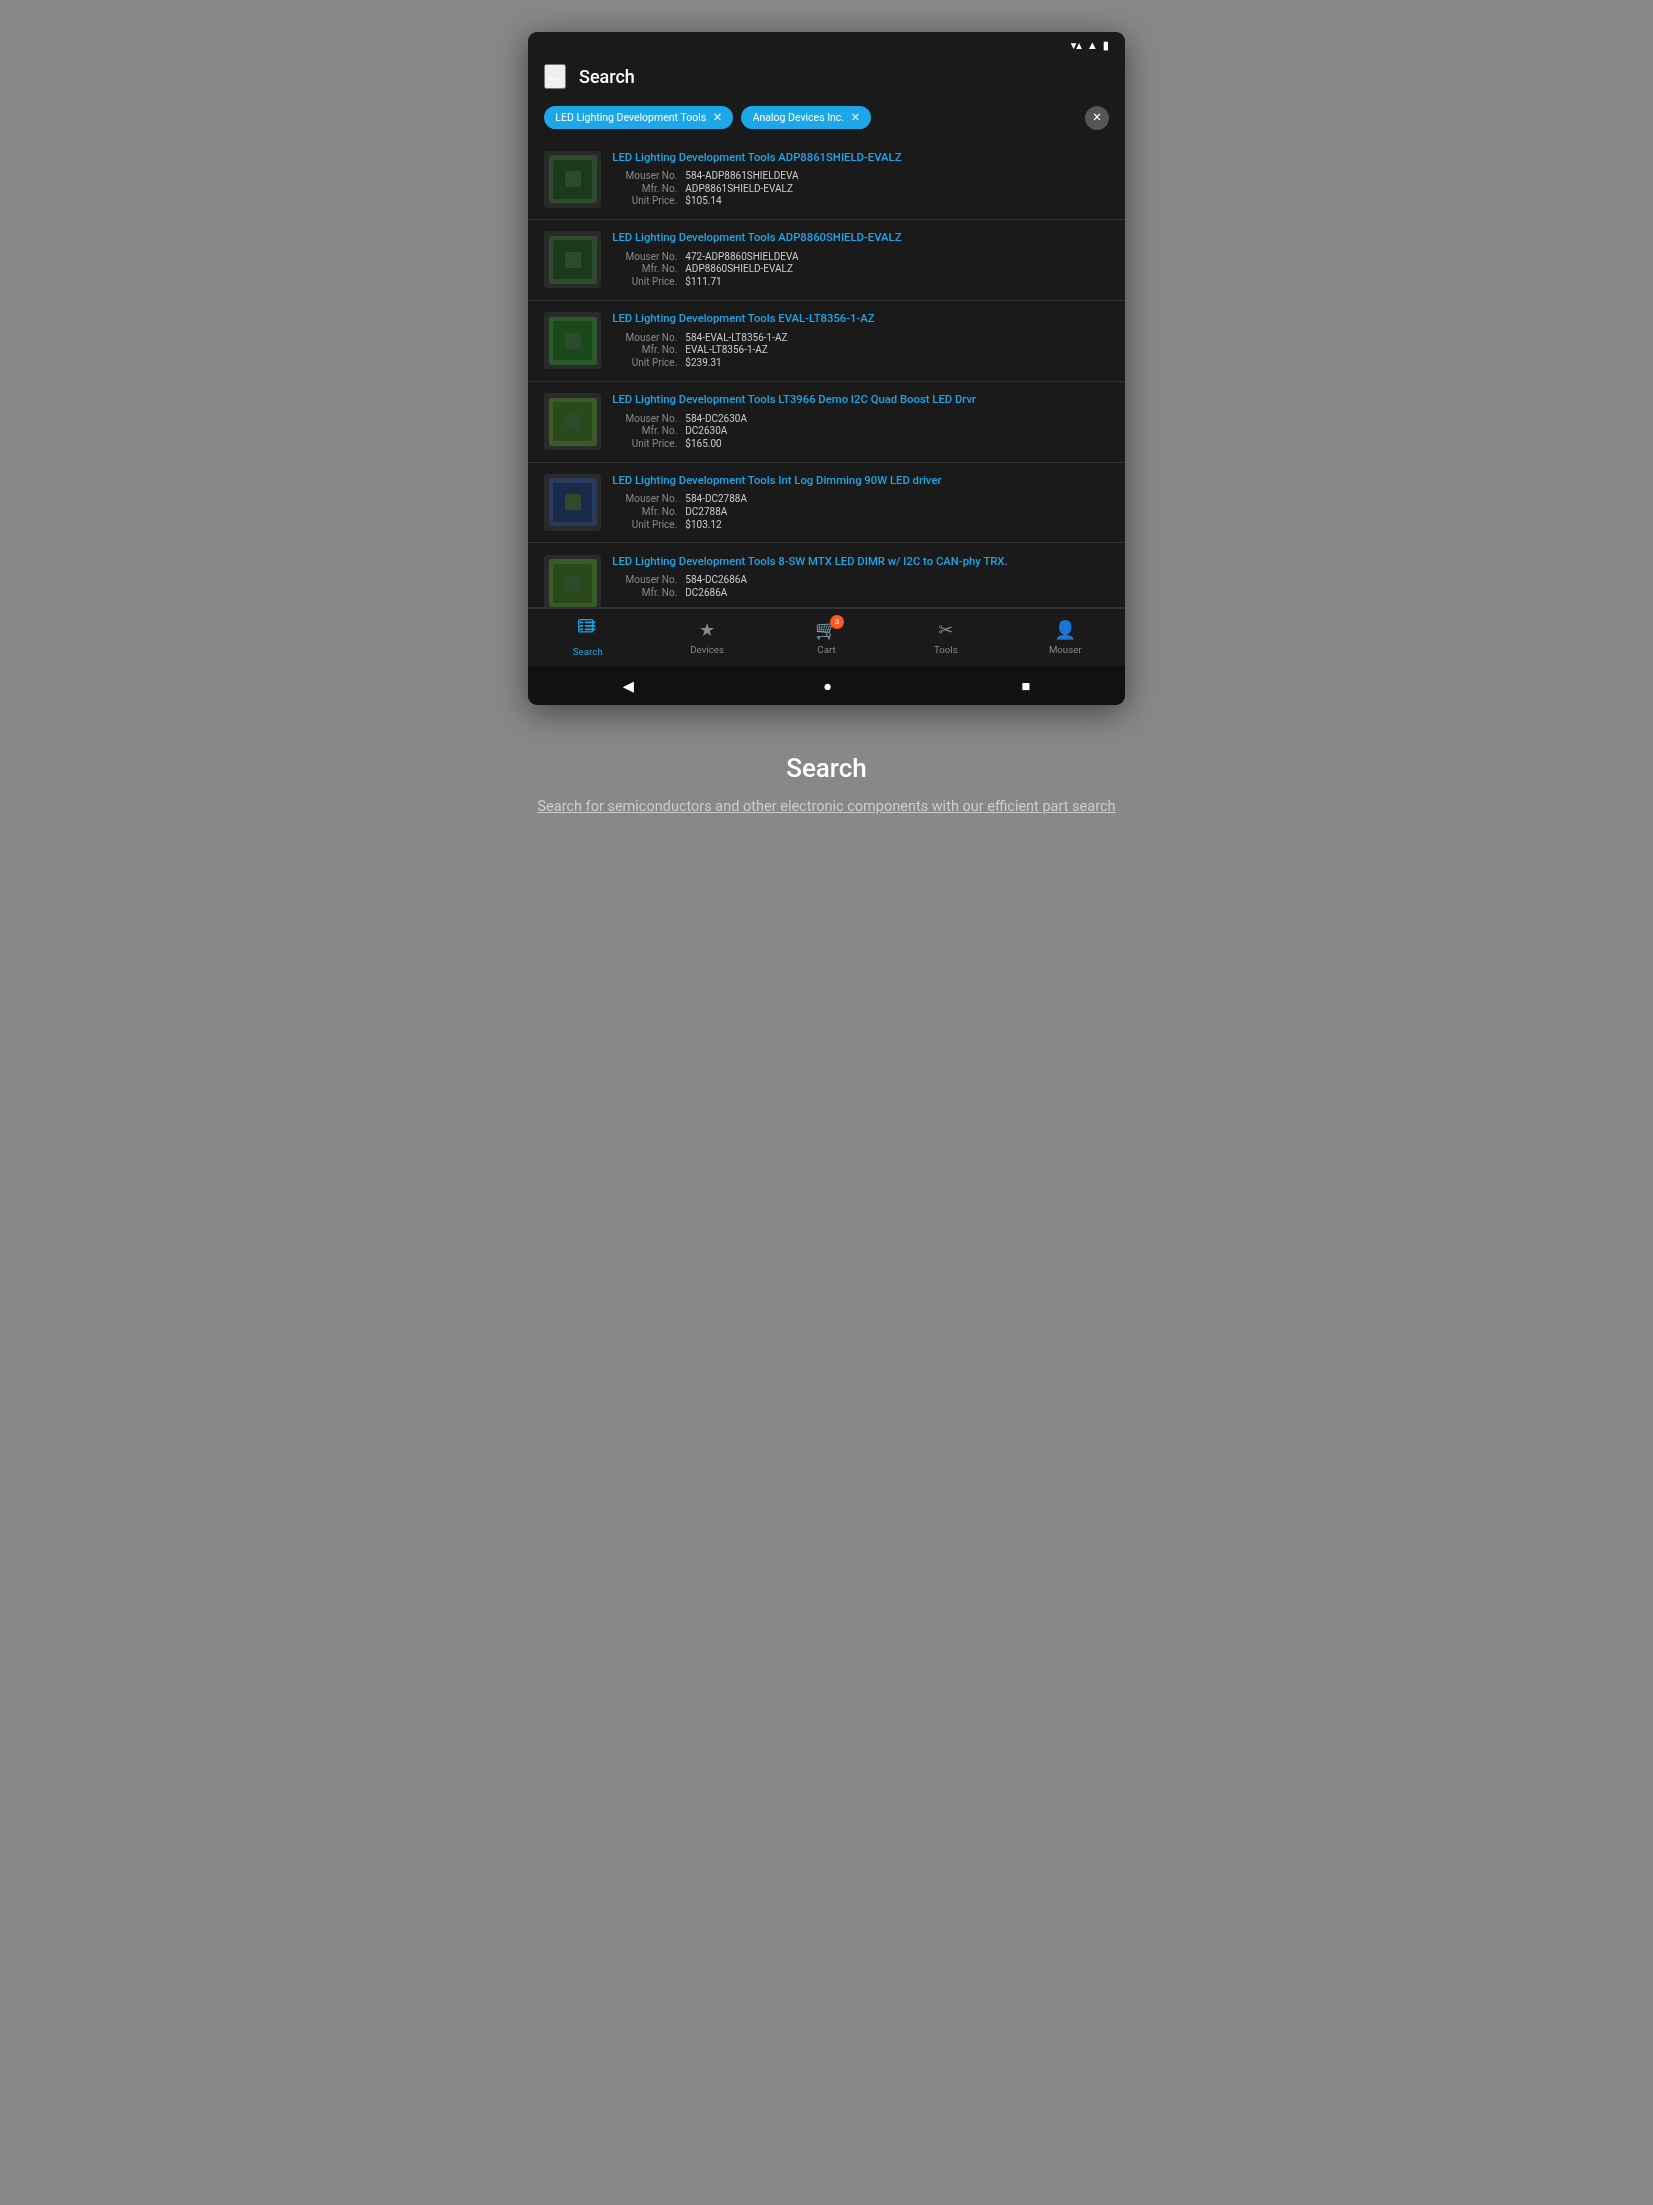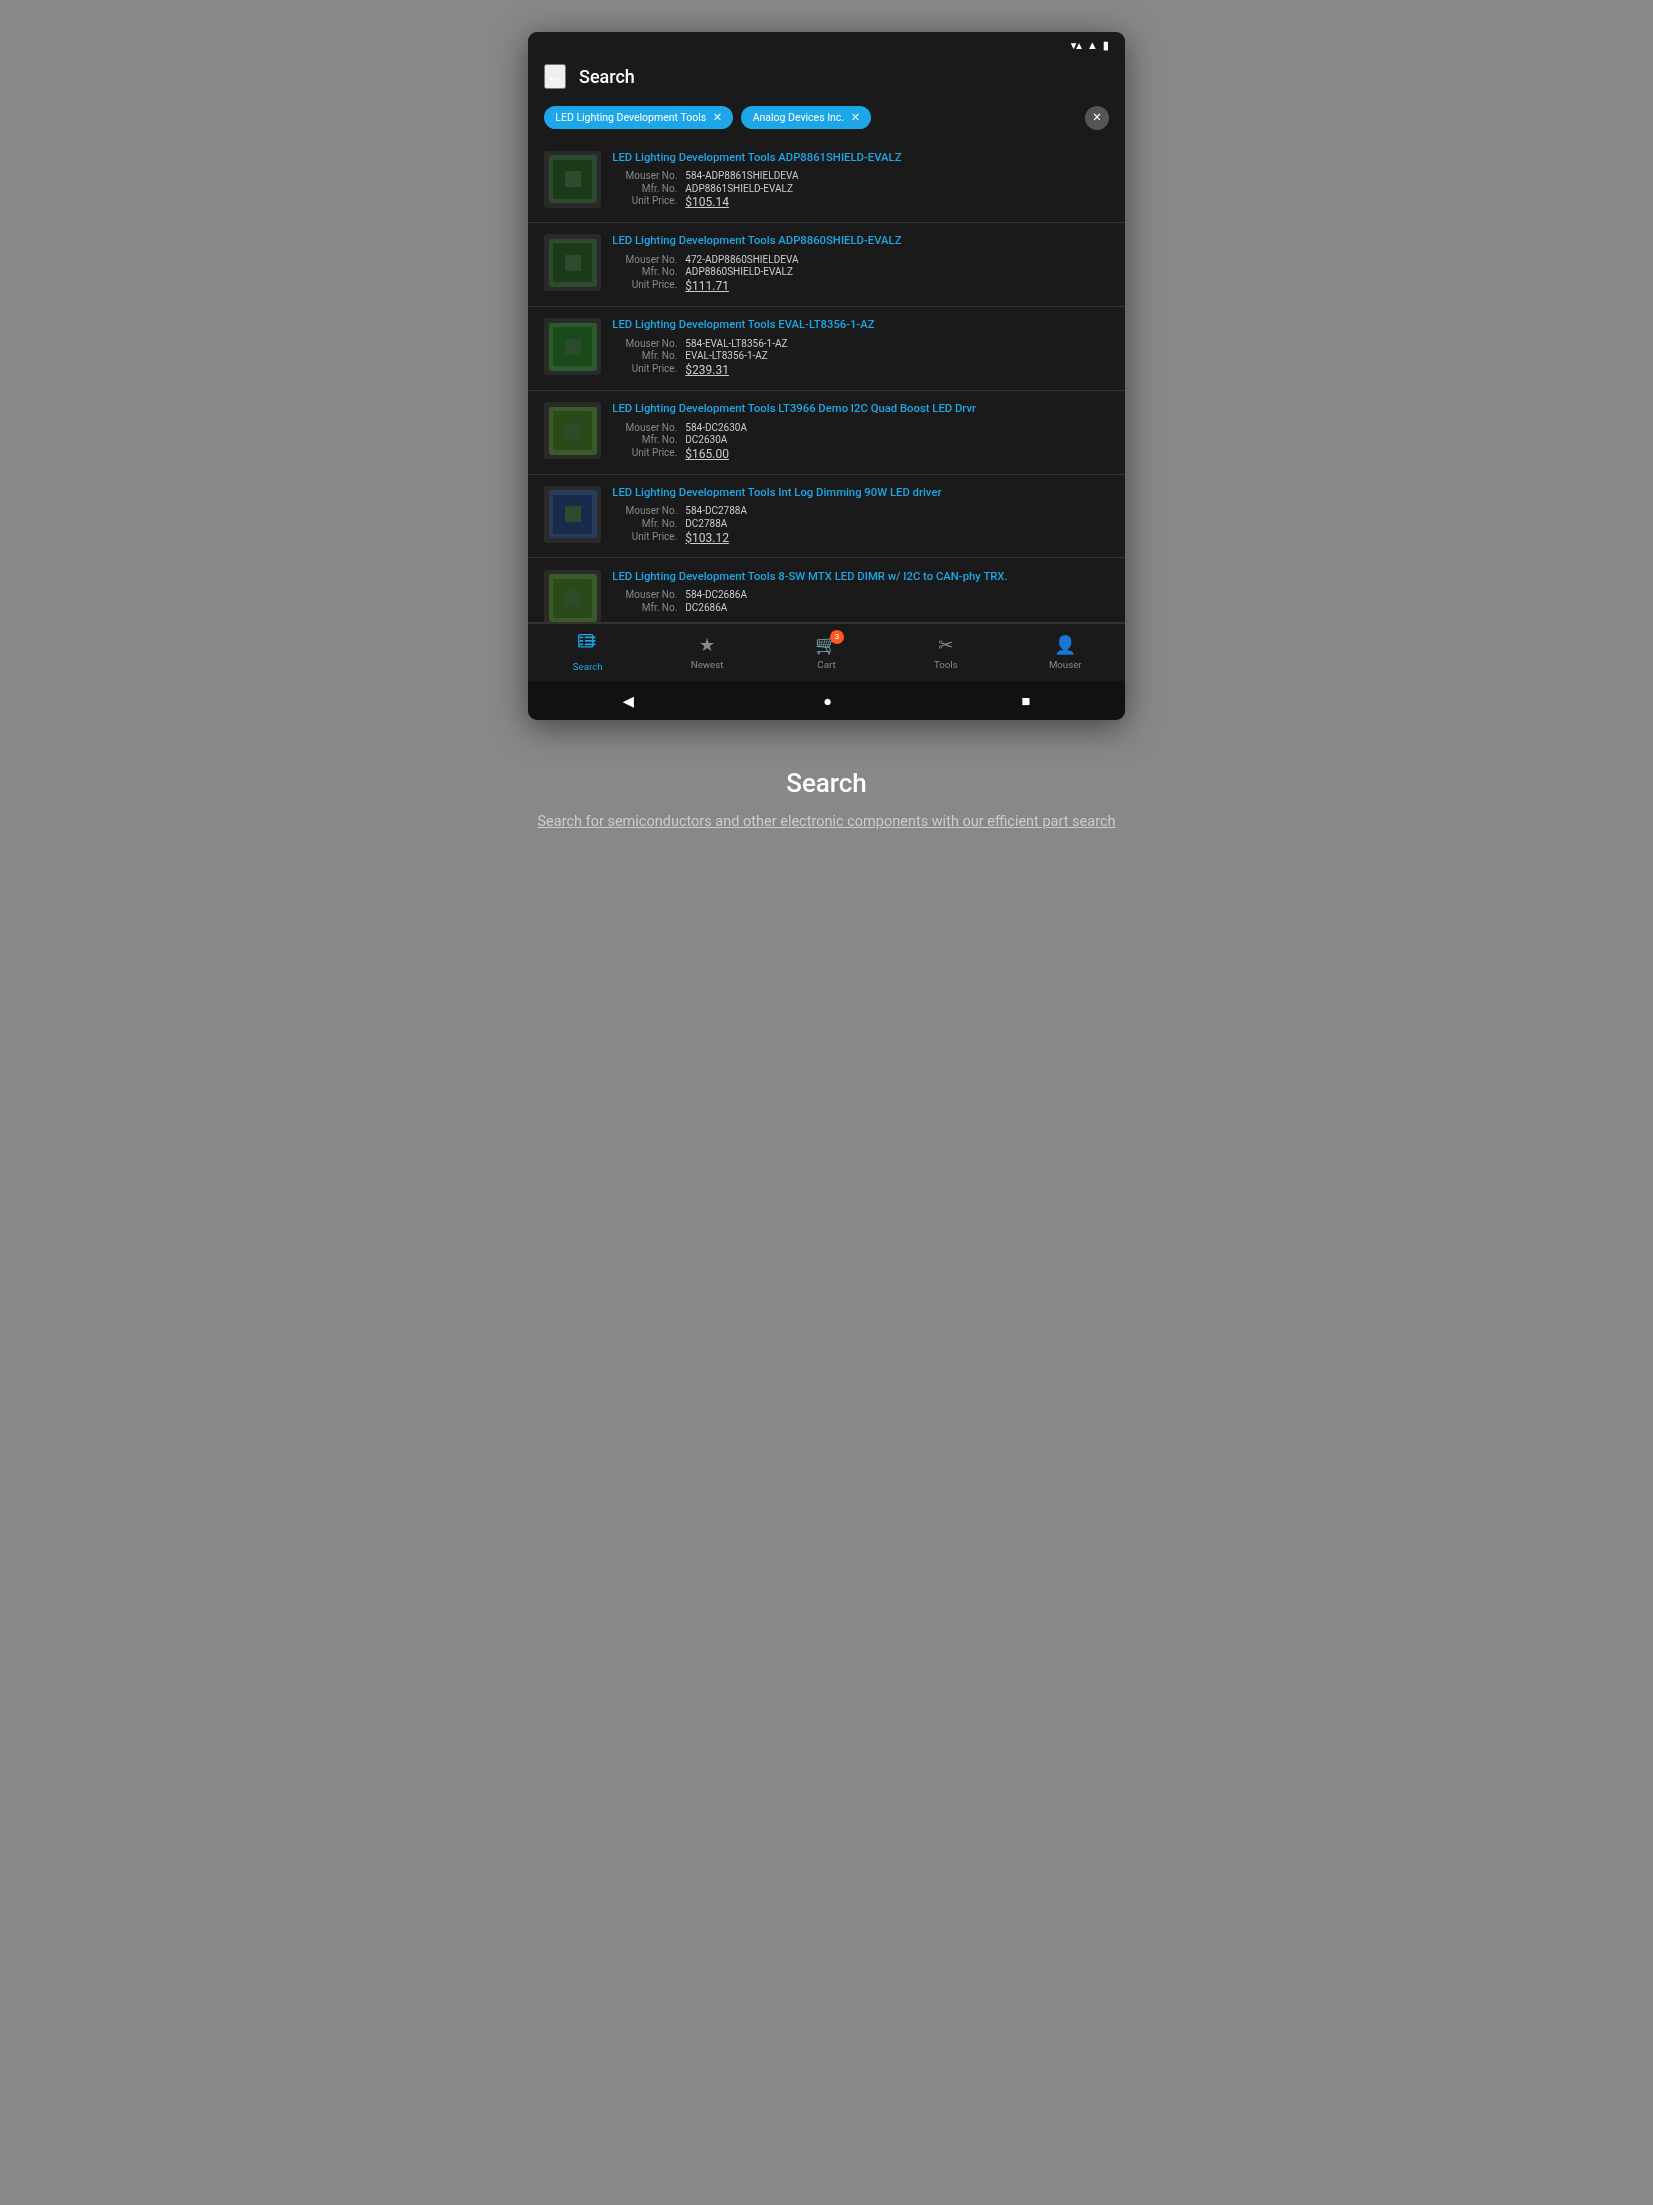--- a/index.html
+++ b/index.html
@@ -194,22 +194,21 @@
     .detail-label {
       color: #888;
       min-width: 65px;
       text-align: right;
     }
     .detail-value {
       color: #ccc;
     }
     .price-value {
       color: #ccc;
-      font-size: 12px;
-      text-decoration: underline;
+      font-size: 10px;
     }
 
     
     .bottom-nav {
       background: #1a1a1a;
       display: flex;
       justify-content: space-around;
       align-items: center;
       padding: 8px 0 9.7px;
       border-top: 0.8px solid #333;
@@ -496,21 +495,21 @@
         <svg width="21" height="21" viewBox="0 0 24 24" fill="#1da6e8">
             <path d="M3 5h4v2H3zm0 4h4v2H3zm0 4h4v2H3zm6-8h12v2H9zm0 4h12v2H9zm0 4h12v2H9z"></path>
             <rect x="2" y="3" width="16" height="14" rx="1" fill="none" stroke="#1da6e8" stroke-width="1.5"></rect>
           </svg>
       </span>
       <span class="nav-label active">Search</span>
     </div>
 
     <div class="nav-item">
       <span class="nav-icon">★</span>
-      <span class="nav-label">Newest</span>
+      <span class="nav-label">Devices</span>
     </div>
 
     <div class="nav-item">
       <div class="cart-badge-wrap">
         <span class="nav-icon">🛒</span>
         <span class="cart-badge">3</span>
       </div>
       <span class="nav-label">Cart</span>
     </div>
 

